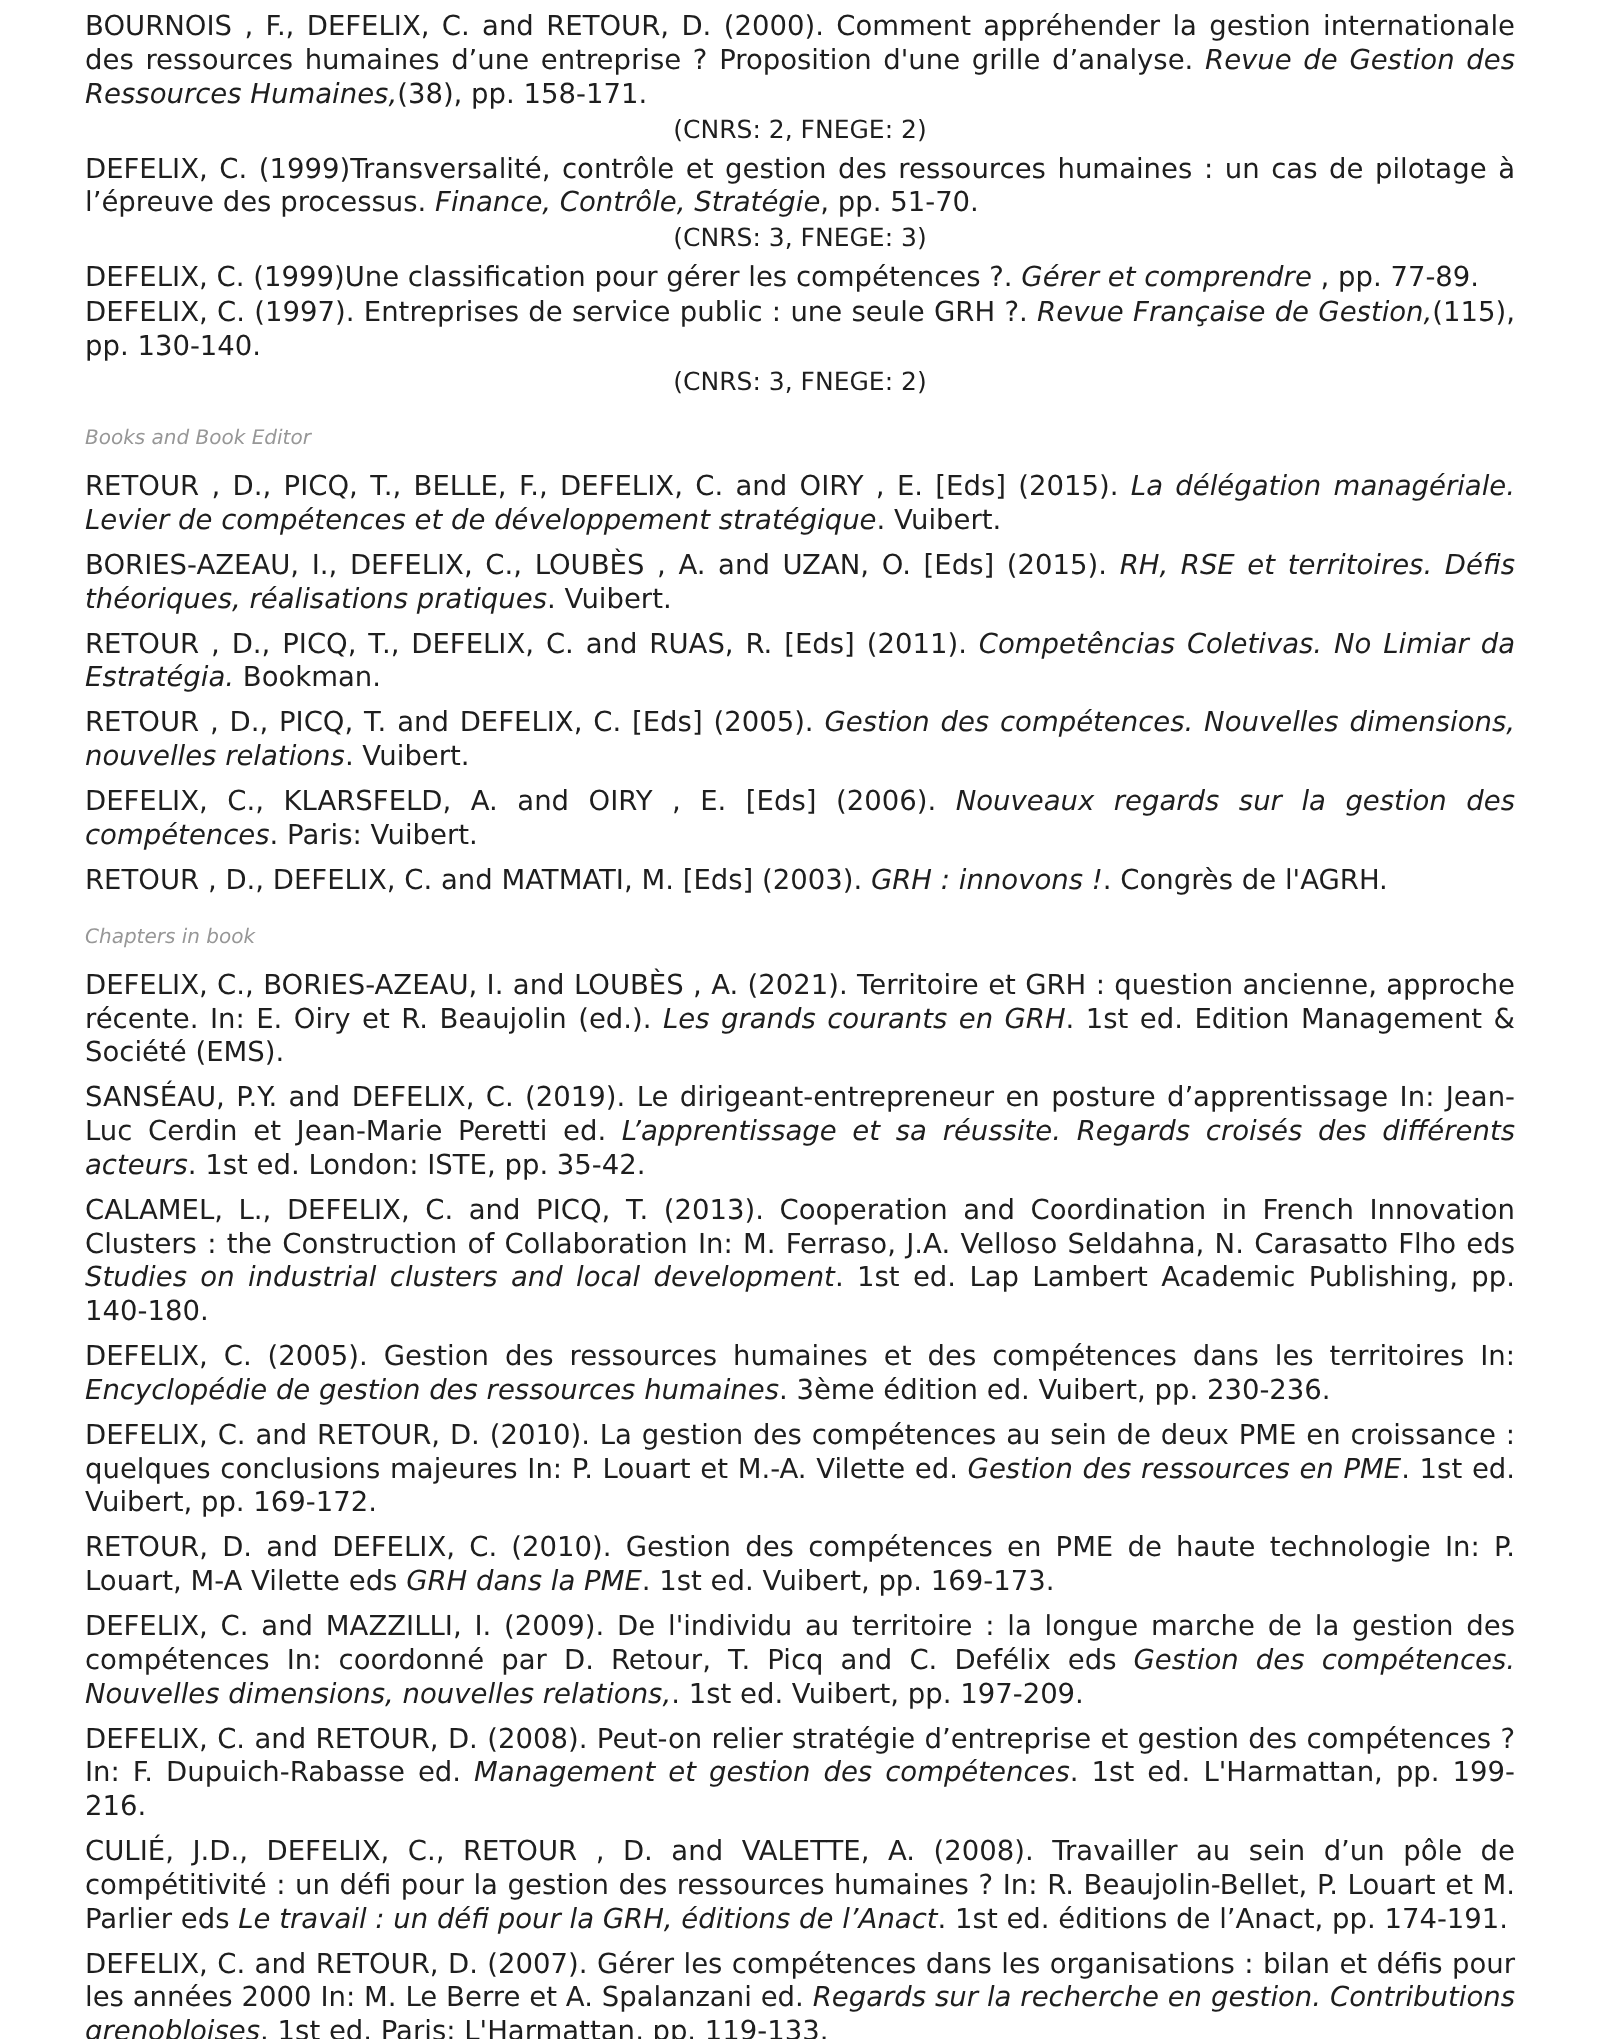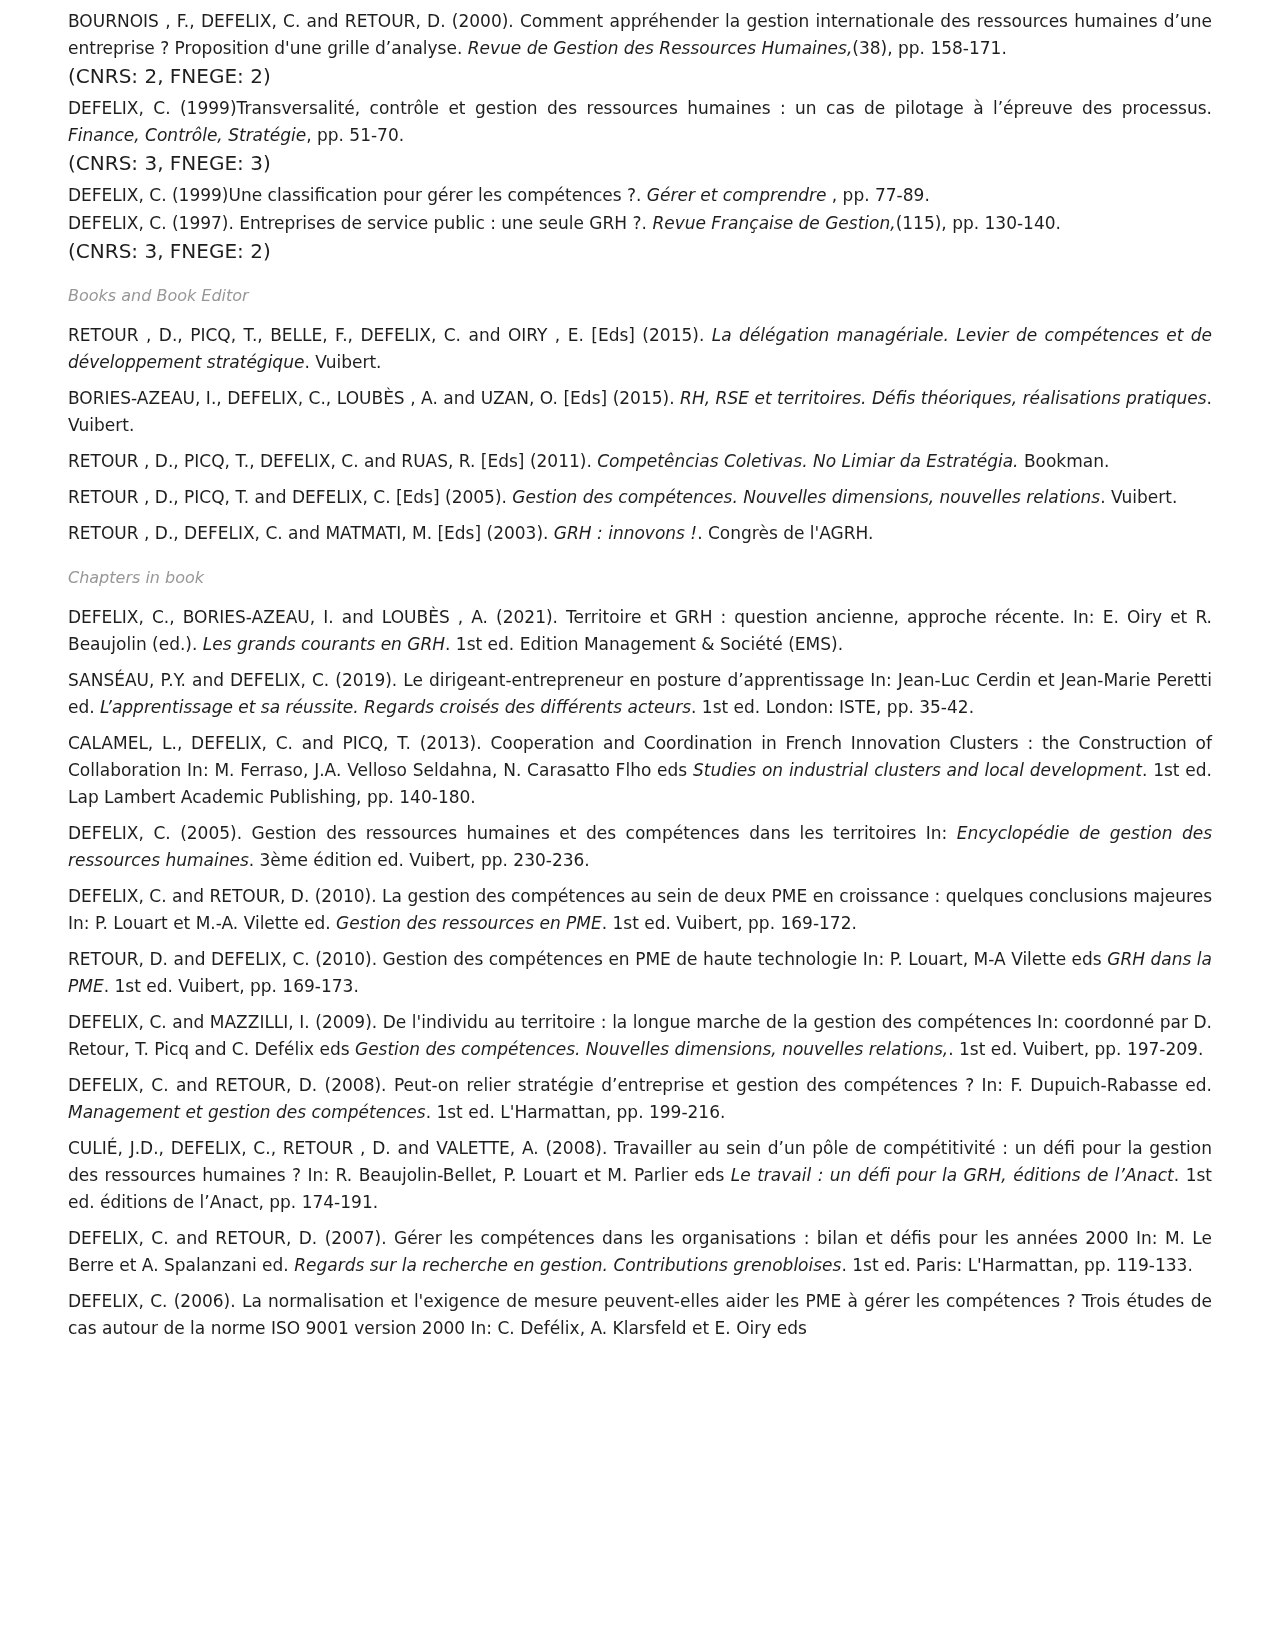--- a/index.html
+++ b/index.html
@@ -18,33 +18,33 @@
     font-family: "DejaVu Sans", "Liberation Sans", sans-serif;
     color: var(--text-color);
   }
   .page {
     width: 1280px;
     min-height: 1631px;
     padding: 8px 68px 24px 68px;
     background: var(--page-bg);
   }
   .reference {
-    font-size: 17px;
+    font-size: 22px;
     line-height: 27px;
     text-align: justify;
     margin: 0 0 9px 0;
   }
   .reference em {
     font-style: italic;
   }
   .ranking-note {
     font-size: 20px;
     line-height: 27px;
     margin: 0 0 5px 0;
-    text-align: left;
+    text-align: center;
   }
   section[data-name="section-journal-articles"] .reference {
     margin-bottom: 1px;
   }
   .section-heading {
     font-size: 16px;
     line-height: 27px;
     font-style: italic;
     font-weight: normal;
     color: var(--heading-color);
@@ -63,20 +63,21 @@
       <p class="reference" data-name="reference-entry"><span data-name="reference-text">DEFELIX, C. (1999)Une classification pour gérer les compétences ?. </span><em data-name="reference-title">Gérer et comprendre</em><span data-name="reference-text"> , pp. 77-89.</span></p>
       <p class="reference" data-name="reference-entry"><span data-name="reference-text">DEFELIX, C. (1997). Entreprises de service public : une seule GRH ?. </span><em data-name="reference-title">Revue Française de Gestion,</em><span data-name="reference-text">(115), pp. 130-140.</span></p>
       <p class="ranking-note" data-name="ranking-note">(CNRS: 3, FNEGE: 2)</p>
     </section>
     <section data-name="section-books">
       <h2 class="section-heading" data-name="section-heading-books">Books and Book Editor</h2>
       <p class="reference" data-name="reference-entry"><span data-name="reference-text">RETOUR , D., PICQ, T., BELLE, F., DEFELIX, C. and OIRY , E. [Eds] (2015). </span><em data-name="reference-title">La délégation managériale. Levier de compétences et de développement stratégique</em><span data-name="reference-text">. Vuibert.</span></p>
       <p class="reference" data-name="reference-entry"><span data-name="reference-text">BORIES-AZEAU, I., DEFELIX, C., LOUBÈS , A. and UZAN, O. [Eds] (2015). </span><em data-name="reference-title">RH, RSE et territoires. Défis théoriques, réalisations pratiques</em><span data-name="reference-text">. Vuibert.</span></p>
       <p class="reference" data-name="reference-entry"><span data-name="reference-text">RETOUR , D., PICQ, T., DEFELIX, C. and RUAS, R. [Eds] (2011). </span><em data-name="reference-title">Competências Coletivas. No Limiar da Estratégia.</em><span data-name="reference-text"> Bookman.</span></p>
       <p class="reference" data-name="reference-entry"><span data-name="reference-text">RETOUR , D., PICQ, T. and DEFELIX, C. [Eds] (2005). </span><em data-name="reference-title">Gestion des compétences. Nouvelles dimensions, nouvelles relations</em><span data-name="reference-text">. Vuibert.</span></p>
+      <p class="reference" data-name="reference-entry"><span data-name="reference-text">DEFELIX, C., KLARSFELD, A. and OIRY , E. [Eds] (2006). </span><em data-name="reference-title">Nouveaux regards sur la gestion des compétences</em><span data-name="reference-text">. Paris: Vuibert.</span></p>
       <p class="reference" data-name="reference-entry"><span data-name="reference-text">RETOUR , D., DEFELIX, C. and MATMATI, M. [Eds] (2003). </span><em data-name="reference-title">GRH : innovons !</em><span data-name="reference-text">. Congrès de l'AGRH.</span></p>
     </section>
     <section data-name="section-chapters">
       <h2 class="section-heading" data-name="section-heading-chapters">Chapters in book</h2>
       <p class="reference" data-name="reference-entry"><span data-name="reference-text">DEFELIX, C., BORIES-AZEAU, I. and LOUBÈS , A. (2021). Territoire et GRH : question ancienne, approche récente. In: E. Oiry et R. Beaujolin (ed.). </span><em data-name="reference-title">Les grands courants en GRH</em><span data-name="reference-text">. 1st ed. Edition Management &amp; Société (EMS).</span></p>
       <p class="reference" data-name="reference-entry"><span data-name="reference-text">SANSÉAU, P.Y. and DEFELIX, C. (2019). Le dirigeant-entrepreneur en posture d’apprentissage In: Jean-Luc Cerdin et Jean-Marie Peretti ed. </span><em data-name="reference-title">L’apprentissage et sa réussite. Regards croisés des différents acteurs</em><span data-name="reference-text">. 1st ed. London: ISTE, pp. 35-42.</span></p>
       <p class="reference" data-name="reference-entry"><span data-name="reference-text">CALAMEL, L., DEFELIX, C. and PICQ, T. (2013). Cooperation and Coordination in French Innovation Clusters : the Construction of Collaboration In: M. Ferraso, J.A. Velloso Seldahna, N. Carasatto Flho eds </span><em data-name="reference-title">Studies on industrial clusters and local development</em><span data-name="reference-text">. 1st ed. Lap Lambert Academic Publishing, pp. 140-180.</span></p>
       <p class="reference" data-name="reference-entry"><span data-name="reference-text">DEFELIX, C. (2005). Gestion des ressources humaines et des compétences dans les territoires In: </span><em data-name="reference-title">Encyclopédie de gestion des ressources humaines</em><span data-name="reference-text">. 3ème édition ed. Vuibert, pp. 230-236.</span></p>
       <p class="reference" data-name="reference-entry"><span data-name="reference-text">DEFELIX, C. and RETOUR, D. (2010). La gestion des compétences au sein de deux PME en croissance : quelques conclusions majeures In: P. Louart et M.-A. Vilette ed. </span><em data-name="reference-title">Gestion des ressources en PME</em><span data-name="reference-text">. 1st ed. Vuibert, pp. 169-172.</span></p>
       <p class="reference" data-name="reference-entry"><span data-name="reference-text">RETOUR, D. and DEFELIX, C. (2010). Gestion des compétences en PME de haute technologie In: P. Louart, M-A Vilette eds </span><em data-name="reference-title">GRH dans la PME</em><span data-name="reference-text">. 1st ed. Vuibert, pp. 169-173.</span></p>

